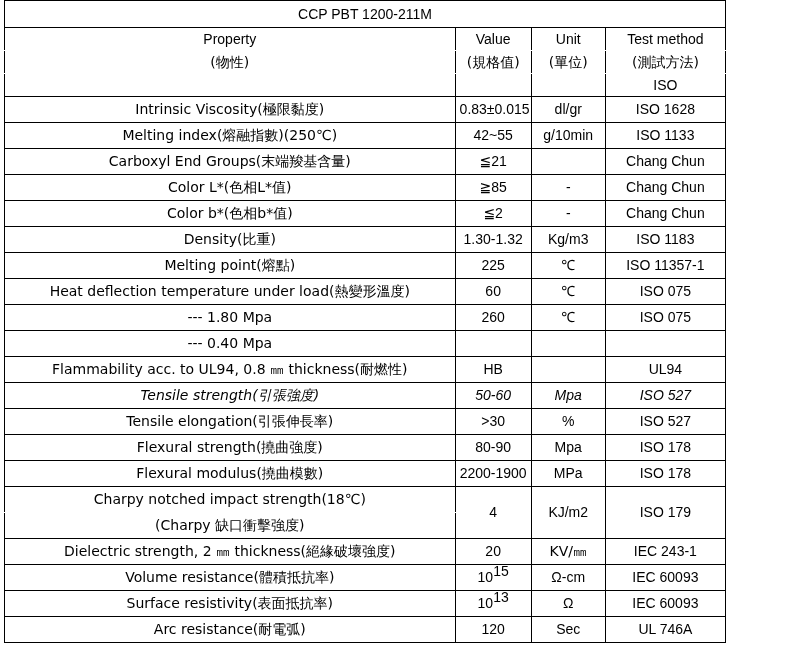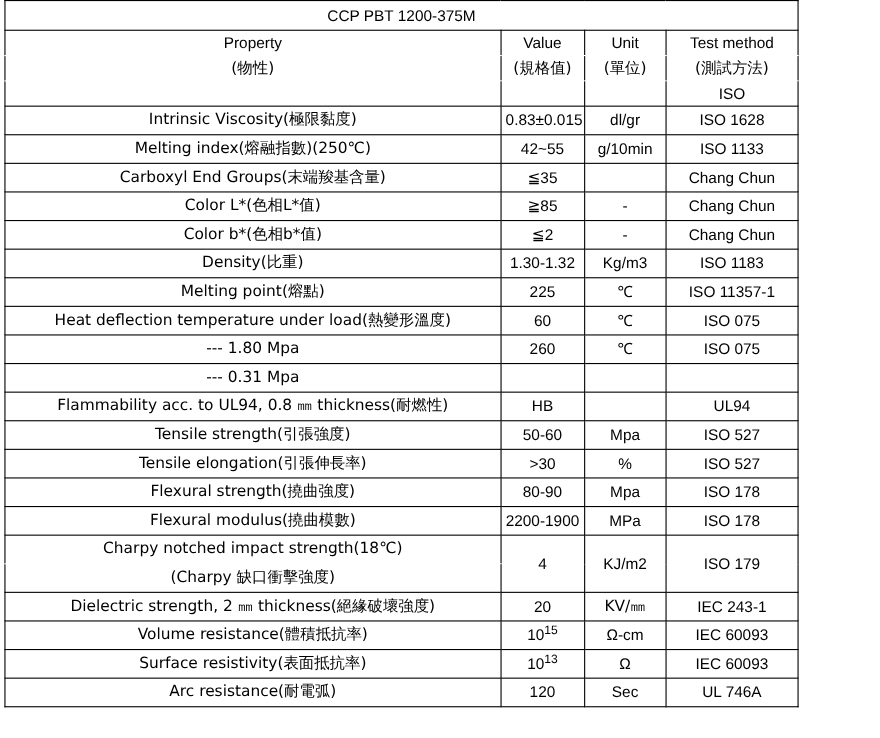--- a/index.html
+++ b/index.html
@@ -48,44 +48,44 @@
 
   .prop { text-align: center; }
   .val, .unit, .test { text-align: center; }
 
   .row-h td { height: 22px; }
   .row-d td { height: 25px; }
 
   .nb { border-top: 1px solid #ffffff !important; }
   .nb-bottom { border-bottom: 1px solid #ffffff !important; }
 
-  .thick-top { border-top-width: 2px; }
+  .thick-top { border-top-width: 2px; font-style: italic; }
 
   sup {
-    font-size: 11px;
+    font-size: 14px;
     vertical-align: super;
     line-height: 0;
   }
   .small-unit { font-size: 11px; margin-left: 18px; }
   .cjk { font-family: "DejaVu Sans", sans-serif; }
 </style>
 </head>
 <body>
 
 <div class="sheet">
   <table class="spec">
     <colgroup>
       <col class="c-prop">
       <col class="c-val">
       <col class="c-unit">
       <col class="c-test">
     </colgroup>
     <tbody>
       <tr>
-        <td class="title-cell" colspan="4">CCP PBT 1200-375M</td>
+        <td class="title-cell" colspan="4">CCP PBT 1200-211M</td>
       </tr>
 
       <tr class="row-h">
         <td class="prop nb-bottom">Property</td>
         <td class="val nb-bottom">Value</td>
         <td class="unit nb-bottom">Unit</td>
         <td class="test nb-bottom">Test method</td>
       </tr>
       <tr class="row-h">
         <td class="prop nb nb-bottom cjk">(物性)</td>
@@ -107,21 +107,21 @@
         <td class="test">ISO 1628</td>
       </tr>
       <tr class="row-d">
         <td class="prop cjk">Melting index(熔融指數)(250℃)</td>
         <td class="val">42~55</td>
         <td class="unit">g/10min</td>
         <td class="test">ISO 1133</td>
       </tr>
       <tr class="row-d">
         <td class="prop cjk">Carboxyl End Groups(末端羧基含量)</td>
-        <td class="val">≦35</td>
+        <td class="val">≦21</td>
         <td class="unit"></td>
         <td class="test">Chang Chun</td>
       </tr>
       <tr class="row-d">
         <td class="prop cjk">Color L*(色相L*值)</td>
         <td class="val">≧85</td>
         <td class="unit">-</td>
         <td class="test">Chang Chun</td>
       </tr>
       <tr class="row-d">
@@ -148,21 +148,21 @@
         <td class="unit">℃</td>
         <td class="test">ISO 075</td>
       </tr>
       <tr class="row-d">
         <td class="prop cjk"> --- 1.80 Mpa</td>
         <td class="val">260</td>
         <td class="unit">℃</td>
         <td class="test">ISO 075</td>
       </tr>
       <tr class="row-d">
-        <td class="prop cjk"> --- 0.31 Mpa</td>
+        <td class="prop cjk"> --- 0.40 Mpa</td>
         <td class="val"></td>
         <td class="unit"></td>
         <td class="test"></td>
       </tr>
       <tr class="row-d">
         <td class="prop cjk">Flammability acc. to UL94, 0.8 ㎜ thickness(耐燃性)</td>
         <td class="val">HB</td>
         <td class="unit"></td>
         <td class="test">UL94</td>
       </tr>

